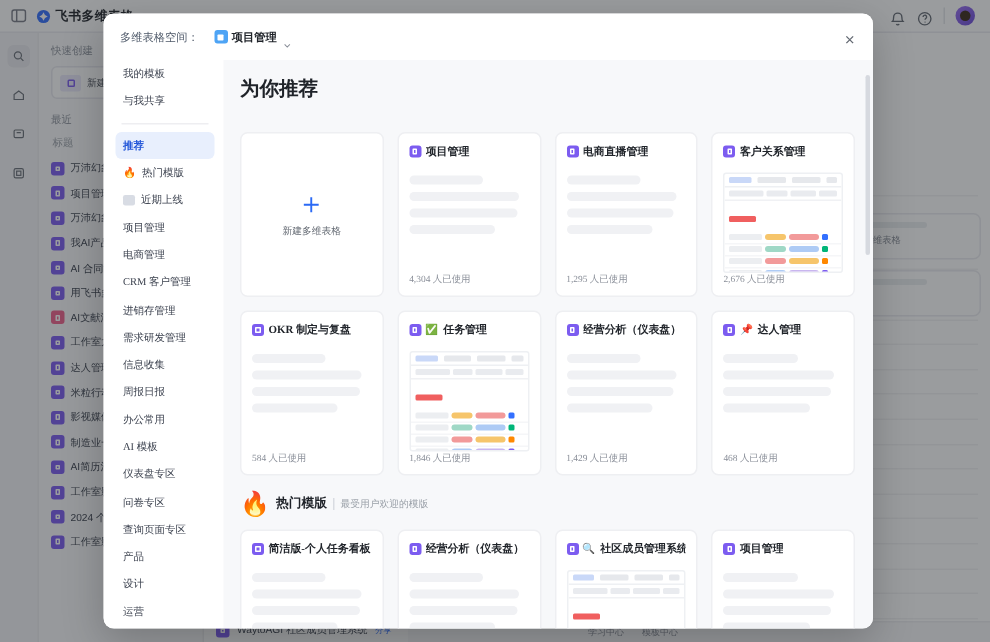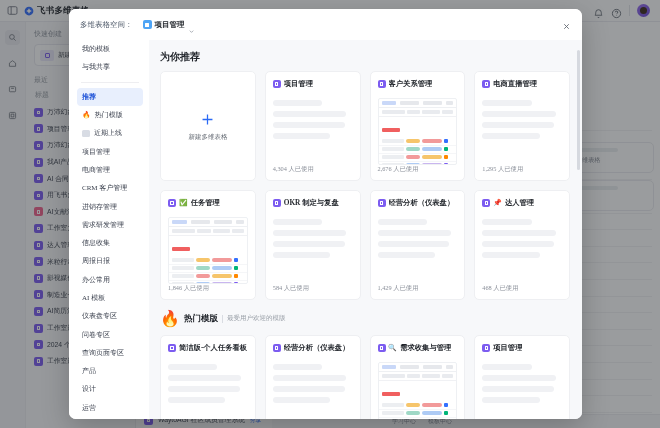--- a/index.html
+++ b/index.html
@@ -150,21 +150,21 @@
   .mini-badge {
     width: 8px; height: 6.5px; border-radius: 1.5px; background: #d8dce4;
     display: inline-block; flex: 0 0 auto;
   }
   .m-sep { height: 1px; background: #eeeef1; margin: 5px 4px 5px 4px; }
 
   .m-content {
     flex: 1; background: #f7f8fa; border-radius: 0; padding: 10px 12px 0 11px;
     overflow: hidden; position: relative;
   }
-  .sec-title { font-size: 10px; font-weight: 700; color: #1f2329; margin-bottom: 7px; }
+  .sec-title { font-size: 13px; font-weight: 700; color: #1f2329; margin-bottom: 20px; }
   .sec-title2 {
     display: flex; align-items: center; gap: 4px; margin: 9px 0 7px 0;
   }
   .sec-title2 .st-main { font-size: 8.5px; font-weight: 700; color: #1f2329; }
   .sec-title2 .st-bar { width: 1px; height: 8px; background: #d9dce2; }
   .sec-title2 .st-sub { font-size: 6.5px; color: #9aa0a8; }
 
   .grid { display: grid; grid-template-columns: repeat(4, 1fr); gap: 9px; }
   .card {
     background: #fff; border-radius: 5px; border: 1px solid #eeeff2;
@@ -651,20 +651,35 @@
                   <div style="width:90%"></div>
                   <div style="width:72%"></div>
                 </div>
                 <div class="card-foot">4,304 人已使用</div>
               </div>
               <div class="card">
                 <div class="card-head">
                   <span class="card-ico">
                     <i></i>
                   </span>
+                  <span class="card-title">电商直播管理</span>
+                </div>
+                <div class="skel">
+                  <div style="width:62%"></div>
+                  <div style="width:92%"></div>
+                  <div style="width:90%"></div>
+                  <div style="width:72%"></div>
+                </div>
+                <div class="card-foot">1,295 人已使用</div>
+              </div>
+              <div class="card">
+                <div class="card-head">
+                  <span class="card-ico">
+                    <i></i>
+                  </span>
                   <span class="card-title">客户关系管理</span>
                 </div>
                 <div class="mini-tbl">
                   <div class="mt-tabs">
                     <span class="mt-tab on" style="width:16px"></span>
                     <span class="mt-tab" style="width:20px"></span>
                     <span class="mt-tab" style="width:20px"></span>
                     <span class="mt-tab" style="width:8px"></span>
                   </div>
                   <div class="mt-hdr">
@@ -699,29 +714,29 @@
                     <span class="mt-dot" style="background:#7c5cf0"></span>
                   </div>
                 </div>
                 <div class="card-foot">2,676 人已使用</div>
               </div>
               <div class="card">
                 <div class="card-head">
                   <span class="card-ico">
                     <i></i>
                   </span>
-                  <span class="card-title">电商直播管理</span>
+                  <span class="card-title">OKR 制定与复盘</span>
                 </div>
                 <div class="skel">
                   <div style="width:62%"></div>
                   <div style="width:92%"></div>
                   <div style="width:90%"></div>
                   <div style="width:72%"></div>
                 </div>
-                <div class="card-foot">1,295 人已使用</div>
+                <div class="card-foot">584 人已使用</div>
               </div>
               <div class="card">
                 <div class="card-head">
                   <span class="card-ico">
                     <i></i>
                   </span>
                   <span class="card-emoji">✅</span>
                   <span class="card-title">任务管理</span>
                 </div>
                 <div class="mini-tbl">
@@ -763,104 +778,89 @@
                     <span class="mt-dot" style="background:#7c5cf0"></span>
                   </div>
                 </div>
                 <div class="card-foot">1,846 人已使用</div>
               </div>
               <div class="card">
                 <div class="card-head">
                   <span class="card-ico">
                     <i></i>
                   </span>
-                  <span class="card-title">OKR 制定与复盘</span>
+                  <span class="card-title">经营分析（仪表盘）</span>
                 </div>
                 <div class="skel">
                   <div style="width:62%"></div>
                   <div style="width:92%"></div>
                   <div style="width:90%"></div>
                   <div style="width:72%"></div>
                 </div>
-                <div class="card-foot">584 人已使用</div>
-              </div>
-              <div class="card">
-                <div class="card-head">
-                  <span class="card-ico">
-                    <i></i>
-                  </span>
-                  <span class="card-title">经营分析（仪表盘）</span>
+                <div class="card-foot">1,429 人已使用</div>
+              </div>
+              <div class="card">
+                <div class="card-head">
+                  <span class="card-ico">
+                    <i></i>
+                  </span>
+                  <span class="card-emoji">📌</span>
+                  <span class="card-title">达人管理</span>
                 </div>
                 <div class="skel">
                   <div style="width:62%"></div>
                   <div style="width:92%"></div>
                   <div style="width:90%"></div>
                   <div style="width:72%"></div>
                 </div>
-                <div class="card-foot">1,429 人已使用</div>
-              </div>
-              <div class="card">
-                <div class="card-head">
-                  <span class="card-ico">
-                    <i></i>
-                  </span>
-                  <span class="card-emoji">📌</span>
-                  <span class="card-title">达人管理</span>
+                <div class="card-foot">468 人已使用</div>
+              </div>
+            </div>
+            <div class="sec-title2">
+              <span class="emoji">🔥</span>
+              <span class="st-main">热门模版</span>
+              <span class="st-bar"></span>
+              <span class="st-sub">最受用户欢迎的模版</span>
+            </div>
+            <div class="grid">
+              <div class="card">
+                <div class="card-head">
+                  <span class="card-ico">
+                    <i></i>
+                  </span>
+                  <span class="card-title">简洁版-个人任务看板</span>
                 </div>
                 <div class="skel">
                   <div style="width:62%"></div>
                   <div style="width:92%"></div>
                   <div style="width:90%"></div>
                   <div style="width:72%"></div>
                 </div>
-                <div class="card-foot">468 人已使用</div>
-              </div>
-            </div>
-            <div class="sec-title2">
-              <span class="emoji">🔥</span>
-              <span class="st-main">热门模版</span>
-              <span class="st-bar"></span>
-              <span class="st-sub">最受用户欢迎的模版</span>
-            </div>
-            <div class="grid">
-              <div class="card">
-                <div class="card-head">
-                  <span class="card-ico">
-                    <i></i>
-                  </span>
-                  <span class="card-title">简洁版-个人任务看板</span>
+              </div>
+              <div class="card">
+                <div class="card-head">
+                  <span class="card-ico">
+                    <i></i>
+                  </span>
+                  <span class="card-title">经营分析（仪表盘）</span>
                 </div>
                 <div class="skel">
                   <div style="width:62%"></div>
                   <div style="width:92%"></div>
                   <div style="width:90%"></div>
                   <div style="width:72%"></div>
                 </div>
               </div>
               <div class="card">
                 <div class="card-head">
                   <span class="card-ico">
                     <i></i>
                   </span>
-                  <span class="card-title">经营分析（仪表盘）</span>
-                </div>
-                <div class="skel">
-                  <div style="width:62%"></div>
-                  <div style="width:92%"></div>
-                  <div style="width:90%"></div>
-                  <div style="width:72%"></div>
-                </div>
-              </div>
-              <div class="card">
-                <div class="card-head">
-                  <span class="card-ico">
-                    <i></i>
-                  </span>
                   <span class="card-emoji">🔍</span>
-                  <span class="card-title">需求收集与管理</span>
+                  <span class="card-title">社区成员管理系统</span>
                 </div>
                 <div class="mini-tbl">
                   <div class="mt-tabs">
                     <span class="mt-tab on" style="width:16px"></span>
                     <span class="mt-tab" style="width:20px"></span>
                     <span class="mt-tab" style="width:20px"></span>
                     <span class="mt-tab" style="width:8px"></span>
                   </div>
                   <div class="mt-hdr">
                     <span style="width:24px"></span>

